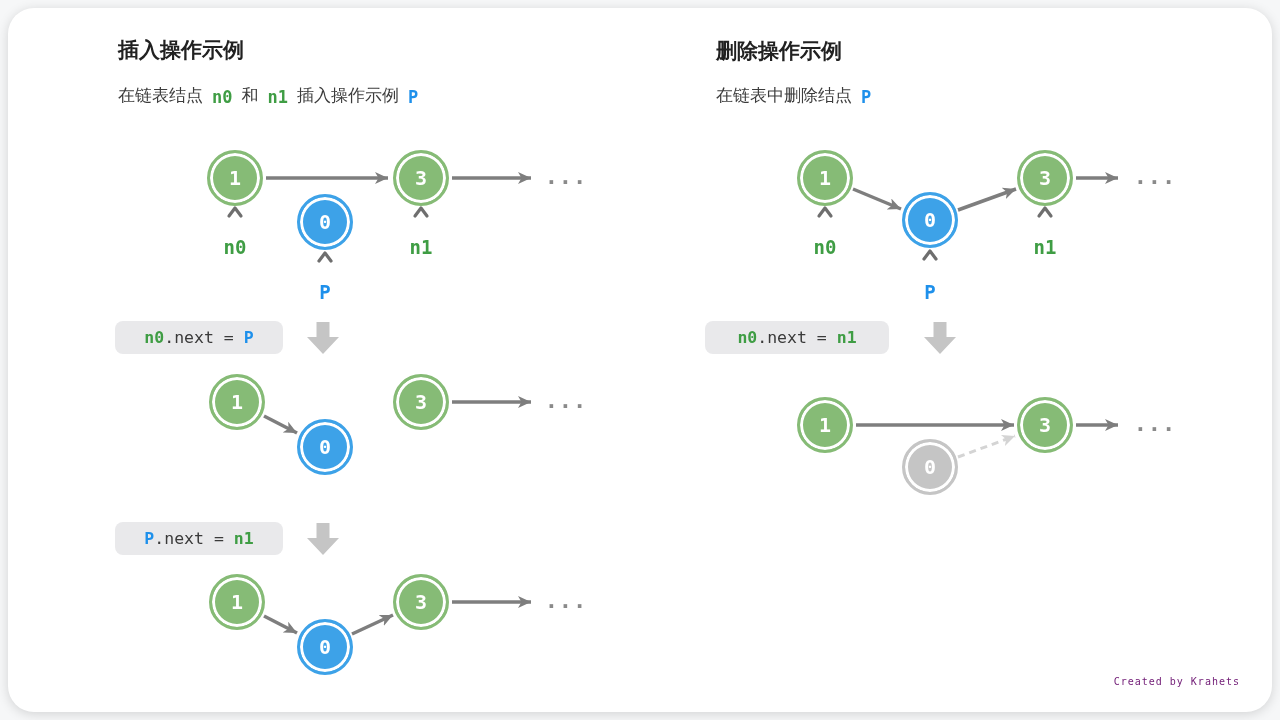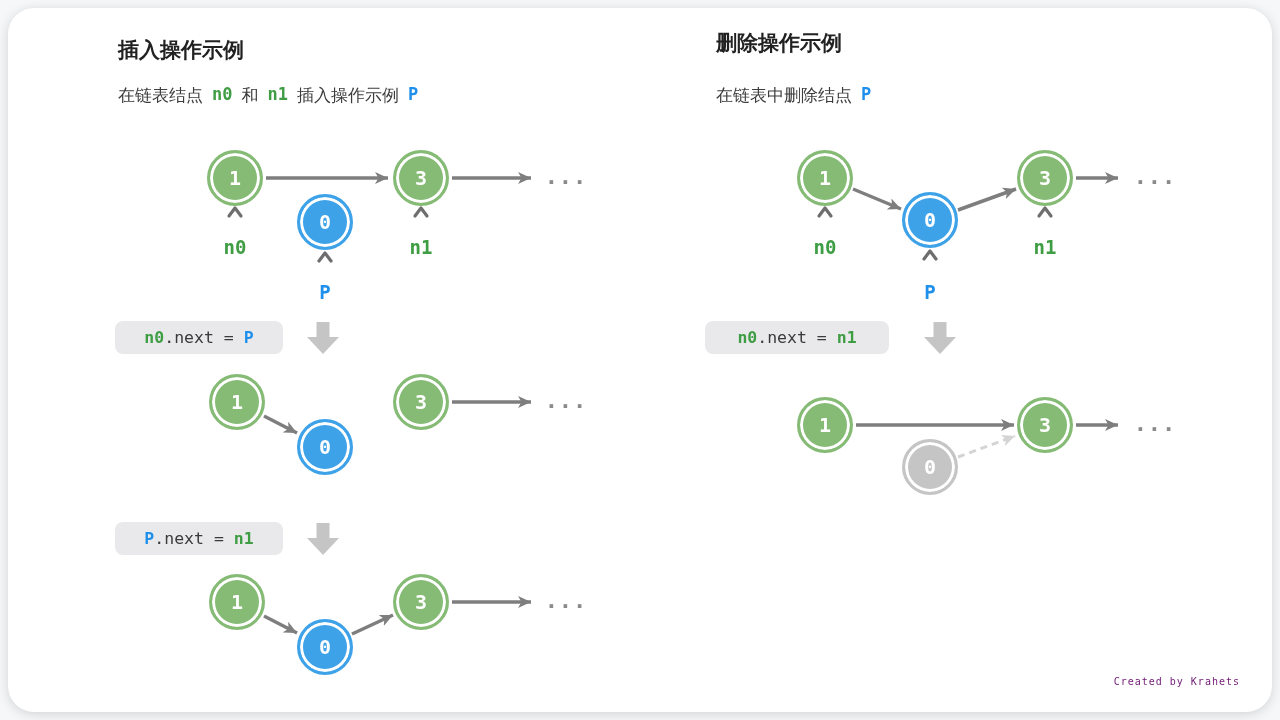--- a/index.html
+++ b/index.html
@@ -3,21 +3,21 @@
 <meta charset="utf-8">
 <style>
   html,body { margin:0; padding:0; background:#f6f7f8; font-family:"Liberation Sans",sans-serif; }
   .page { position:relative; width:1280px; height:720px; overflow:hidden; }
   .card { position:absolute; left:8px; top:8px; width:1264px; height:704px;
           background:#ffffff; border-radius:26px; box-shadow:0 2px 12px rgba(0,0,0,.15); }
   .overlay { position:absolute; left:0; top:0; width:1280px; height:720px; pointer-events:none; }
 
   .panel-title { position:absolute; margin:0; font-size:21px; font-weight:700; color:#212121;
                  font-family:"Liberation Sans",sans-serif; white-space:nowrap; }
-  .subtitle { position:absolute; display:flex; align-items:flex-start; gap:9px;
+  .subtitle { position:absolute; display:flex; align-items:flex-end; gap:9px;
               font-size:17px; color:#3c3c3c; white-space:nowrap; }
   .tok { font-family:"DejaVu Sans Mono",monospace; font-weight:700; font-size:17px; }
   .tok-green { color:#3f9d44; }
   .tok-blue  { color:#1e90eb; }
 
   .node { position:absolute; width:56px; height:56px; box-sizing:border-box; border-radius:50%;
           display:flex; align-items:center; justify-content:center;
           font-family:"DejaVu Sans Mono",monospace; font-weight:700; font-size:20px; color:#ffffff;
           border:3px solid; box-shadow:inset 0 0 0 3px #ffffff; }
   .node-green { background:#86bb76; border-color:#86bb76; }
@@ -130,21 +130,21 @@
     <span class="code-blue">P</span>
       <span>.next = </span>
       <span class="code-green">n1</span>
   </div>
 
   <div class="node node-green" style="left:209px; top:574px;">1</div>
   <div class="node node-blue" style="left:297px; top:619px;">0</div>
   <div class="node node-green" style="left:393px; top:574px;">3</div>
   <span class="dots" style="left:566px; top:600px;">...</span>
 
-  <h2 class="panel-title" style="left:716px; top:29px;">删除操作示例</h2>
+  <h2 class="panel-title" style="left:716px; top:37px;">删除操作示例</h2>
   <div class="subtitle" style="left:716px; top:84px;">
     <span>在链表中删除结点</span>
     <span class="tok tok-blue">P</span>
   </div>
 
   <div class="node node-green" style="left:797px; top:150px;">1</div>
   <div class="node node-blue" style="left:902px; top:192px;">0</div>
   <div class="node node-green" style="left:1017px; top:150px;">3</div>
   <span class="ref-label tok-green" style="left:825px; top:247px;">n0</span>
   <span class="ref-label tok-blue" style="left:930px; top:292px;">P</span>

